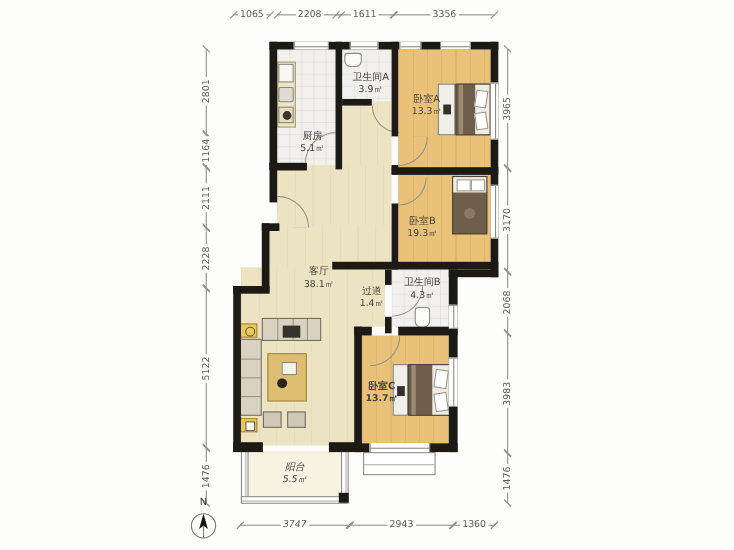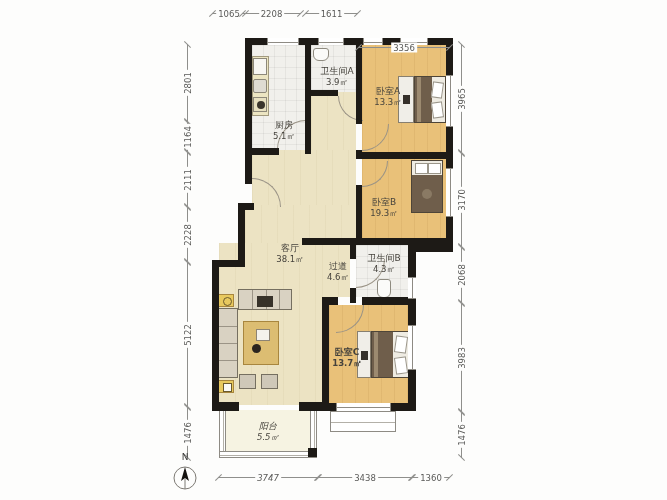--- a/index.html
+++ b/index.html
@@ -214,55 +214,55 @@
   <div class="room-label" style="left:384px;top:207px;">
     <span class="rname">卧室B</span>
     <span class="rarea">19.3㎡</span>
   </div>
   <div class="room-label" style="left:290px;top:253px;">
     <span class="rname">客厅</span>
     <span class="rarea">38.1㎡</span>
   </div>
   <div class="room-label" style="left:338px;top:271px;">
     <span class="rname">过道</span>
-    <span class="rarea">4.6㎡</span>
+    <span class="rarea">1.4㎡</span>
   </div>
   <div class="room-label" style="left:384px;top:263px;">
     <span class="rname">卫生间B</span>
     <span class="rarea">4.3㎡</span>
   </div>
   <div class="room-label" style="left:347px;top:357px;font-weight:bold;">
     <span class="rname">卧室C</span>
     <span class="rarea">13.7㎡</span>
   </div>
   <div class="room-label" style="left:268px;top:431px;font-style:italic;">
     <span class="rname">阳台</span>
     <span class="rarea">5.5㎡</span>
   </div>
 
   <div class="dim-rail" style="left:0;top:13px;width:667px;height:0;">
       <div class="dim-seg h" style="left: 212px; width: 34px;">
         <span class="dim-label">1065</span>
       </div>
-      <div class="dim-seg h" style="left: 242px; width: 59px;">
+      <div class="dim-seg h" style="left: 252px; width: 59px;">
         <span class="dim-label">2208</span>
       </div>
       <div class="dim-seg h" style="left: 305px; width: 53px;">
         <span class="dim-label">1611</span>
       </div>
-      <div class="dim-seg h" style="left: 358px; width: 92px; margin-top: 34px;">
+      <div class="dim-seg h" style="left: 358px; width: 92px;">
         <span class="dim-label">3356</span>
       </div>
     </div>
   <div class="dim-rail" style="left:0;top:477px;width:667px;height:0;">
       <div class="dim-seg h" style="left: 218px; width: 100px; font-style: italic;">
         <span class="dim-label">3747</span>
       </div>
       <div class="dim-seg h" style="left: 318px; width: 94px;">
-        <span class="dim-label">3438</span>
+        <span class="dim-label">2943</span>
       </div>
       <div class="dim-seg h" style="left: 412px; width: 38px;">
         <span class="dim-label">1360</span>
       </div>
     </div>
   <div class="dim-rail" style="left:187px;top:0;width:0;height:500px;">
       <div class="dim-seg v" style="top: 44px; height: 78px;">
         <span class="dim-label">2801</span>
       </div>
       <div class="dim-seg v" style="top: 122px; height: 30px;">

